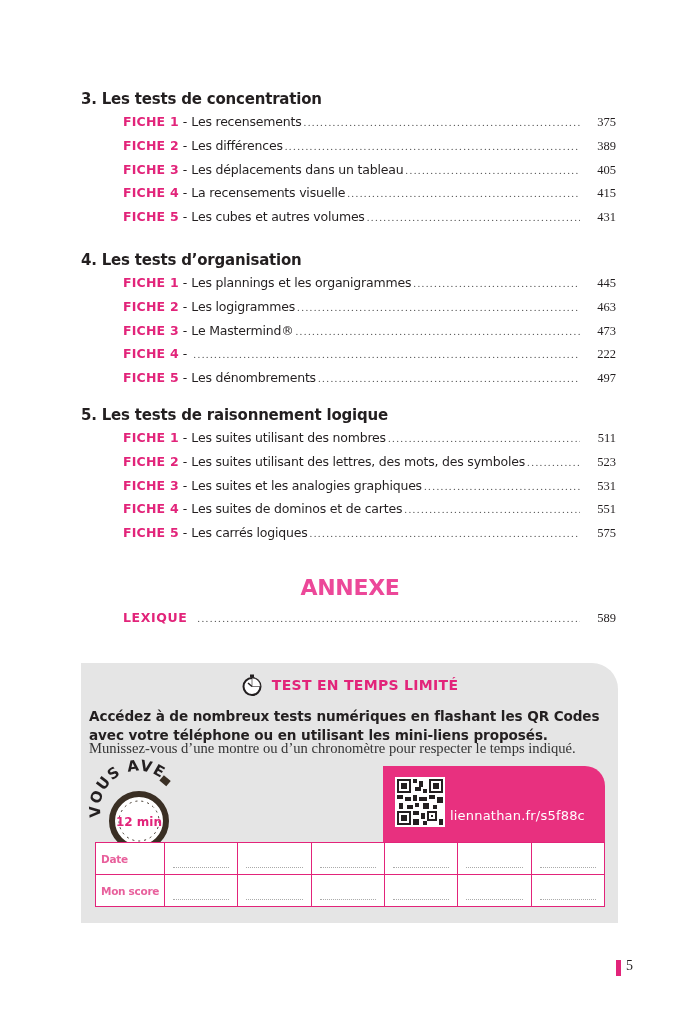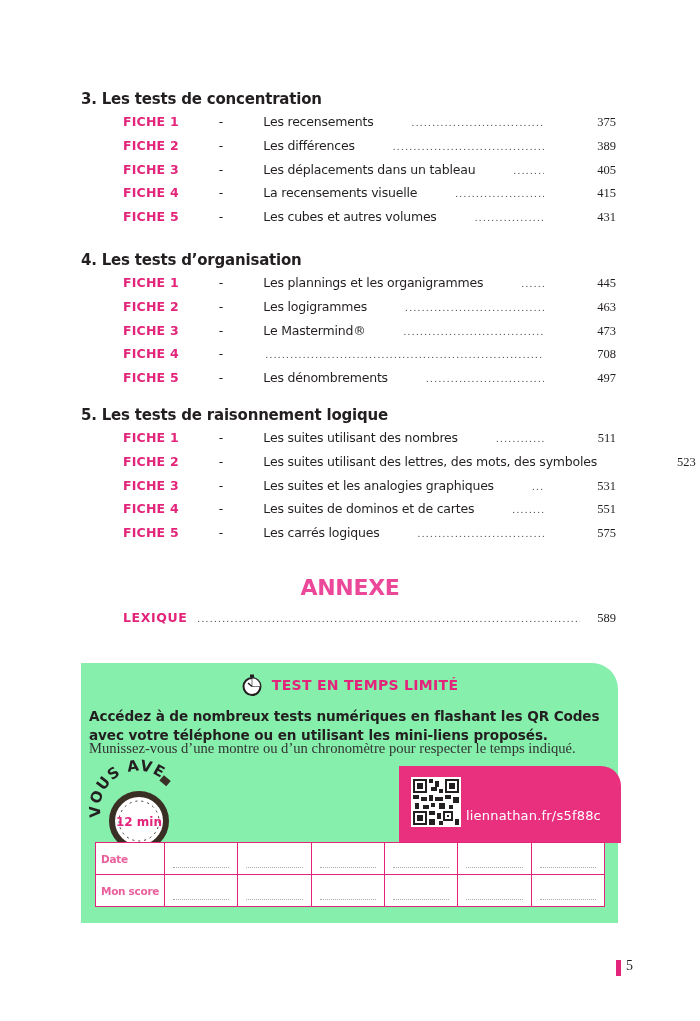--- a/index.html
+++ b/index.html
@@ -1,37 +1,37 @@
 <!DOCTYPE html>
 <html><head>
 <meta charset="utf-8">
 <style>
   html, body { margin:0; padding:0; }
   body { width:700px; height:1021px; background:#ffffff; position:relative; overflow:hidden;
          font-family:"DejaVu Sans", sans-serif; color:#231f20; }
   .section { position:absolute; left:81px; width:535px; }
   .section-title { font-family:"DejaVu Sans", sans-serif; font-weight:bold; font-size:15px; height:22px; line-height:22px; letter-spacing:-0.2px; }
-  .entry { position:relative; margin-left:42px; height:23.8px; line-height:23.8px; font-size:12.5px; display:flex; align-items:baseline; white-space:nowrap;gap:36px; }
+  .entry { position:relative; margin-left:42px; height:23.8px; line-height:23.8px; font-size:12.5px; display:flex; align-items:baseline; white-space:nowrap; }
   .fiche { color:#e2247a; font-weight:bold; font-size:12.5px; letter-spacing:0.2px; }
   .sep { margin:0 4px; }
   .label { letter-spacing:-0.2px; }
   .dots { flex:1; overflow:hidden; margin:0 6px 0 2px; color:#555; font-family:"Liberation Serif", serif; font-size:11px; letter-spacing:1.4px; }
   .dots::after { content:"........................................................................................................................................................................"; }
   .page { font-family:"Liberation Serif", serif; font-size:12.5px; width:30px; text-align:right; }
   .annexe-title { position:absolute; left:0; width:700px; top:575px; text-align:center; color:#ec4899; font-weight:bold; font-size:22px; letter-spacing:-0.3px; }
   .lexique { position:absolute; left:123px; width:493px; top:606px; height:24px; line-height:24px; display:flex; align-items:flex-end; font-size:12.5px; }
   .lexique .fiche { letter-spacing:0.6px; }
 
-  .box { position:absolute; left:81px; top:663px; width:537px; height:260px; background:#86efac; border-top-right-radius:26px; }
+  .box { position:absolute; left:81px; top:663px; width:537px; height:260px; background:#e5e5e5; border-top-right-radius:26px; }
   .box-head { position:absolute; left:0; width:537px; top:8px; text-align:center; height:26px; line-height:26px; }
   .box-head .ttl { color:#e2247a; font-weight:bold; font-size:14px; letter-spacing:0.3px; vertical-align:middle; }
   .box-head svg { vertical-align:middle; margin-right:4px; }
   .bold-text { position:absolute; left:8px; top:44px; width:525px; font-weight:bold; font-size:13.6px; line-height:19px; letter-spacing:-0.1px; }
   .serif-text { position:absolute; left:8px; top:75px; width:530px; font-family:"Liberation Serif", serif; font-size:14.6px; line-height:20px; color:#333; white-space:nowrap; }
-  .banner { position:absolute; left:318px; top:103px; width:222px; height:77px; background:#e8307f; border-top-right-radius:20px; }
+  .banner { position:absolute; left:302px; top:103px; width:222px; height:77px; background:#e8307f; border-top-right-radius:20px; }
   .qr { position:absolute; left:12px; top:11px; width:50px; height:50px; background:#fff; }
   .link { position:absolute; left:67px; top:42px; color:#fff; font-size:13px; letter-spacing:0.2px; }
   .timer { position:absolute; left:6px; top:96px; width:100px; height:95px; }
   table.score { position:absolute; left:14px; top:179px; width:510px; border-collapse:collapse; background:#fff; }
   table.score td { border:1.5px solid #e2247a; height:31px; padding:0; }
   table.score td.hdr { width:63px; color:#e8609c; font-weight:bold; font-size:10.5px; padding-left:5px; letter-spacing:-0.3px; }
   table.score td.cell { position:relative; }
   table.score td.cell span { position:absolute; left:8px; right:8px; bottom:6px; border-bottom:1px dotted #aaa; height:0; }
   .pagenum-bar { position:absolute; left:616px; top:960px; width:5px; height:16px; background:#e2247a; }
   .pagenum { position:absolute; left:626px; top:958px; font-family:"Liberation Serif", serif; font-size:14px; }
@@ -98,21 +98,21 @@
       <span class="fiche">FICHE 3</span>
       <span class="sep">-</span>
       <span class="label">Le Mastermind®</span>
       <span class="dots"></span>
       <span class="page">473</span>
     </div>
       <div class="entry">
       <span class="fiche">FICHE 4</span>
       <span class="sep">-</span>
       <span class="dots"></span>
-      <span class="page">708</span>
+      <span class="page">222</span>
     </div>
       <div class="entry">
       <span class="fiche">FICHE 5</span>
       <span class="sep">-</span>
       <span class="label">Les dénombrements</span>
       <span class="dots"></span>
       <span class="page">497</span>
     </div>
     </div>
     <div class="section" style="top: 404px;">

